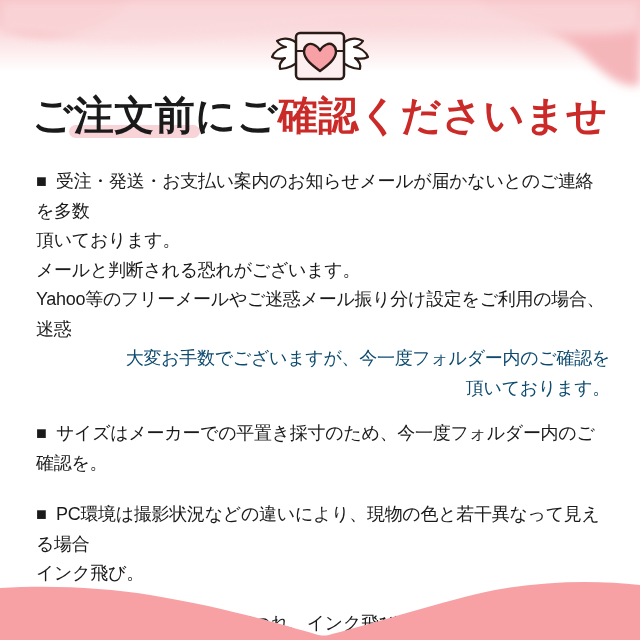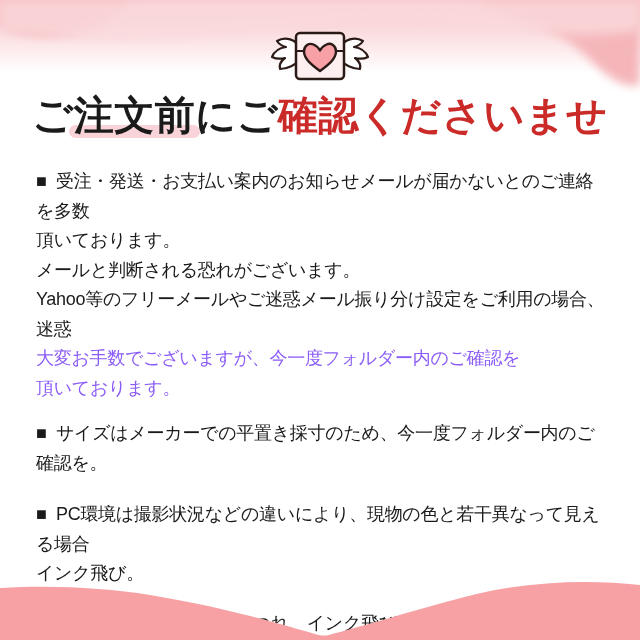--- a/index.html
+++ b/index.html
@@ -29,21 +29,21 @@
   .title .red{color:#ca2a28;}
   .content{
     position:absolute;left:35px;top:166px;width:576px;
     font-size:18px;line-height:29.5px;letter-spacing:-0.3px;
   }
   .block{margin:1px;}
   .block.b2{margin-top:16px;}
   .block.b3{margin-top:22px;}
   .block.b4{margin-top:20px;}
   .line{white-space:pre-wrap;}
-  .red-text{color:#8b5cf6;}
+  .red-text{color:#0c4a6e;text-align:right;}
 </style>
 </head>
 <body>
 
 <svg class="deco top" height="100" viewBox="0 0 640 100" aria-hidden="true">
   <defs>
     <linearGradient id="topFade" x1="0" y1="0" x2="0" y2="1">
       <stop offset="0%" stop-color="#f7c4c8"></stop>
       <stop offset="35%" stop-color="#fbdfe1"></stop>
       <stop offset="72%" stop-color="#ffffff"></stop>

